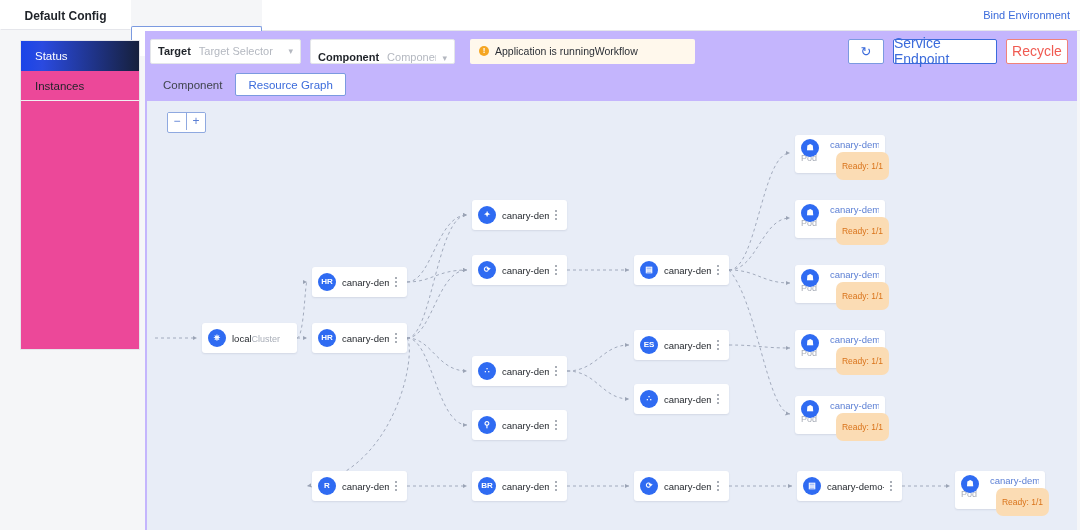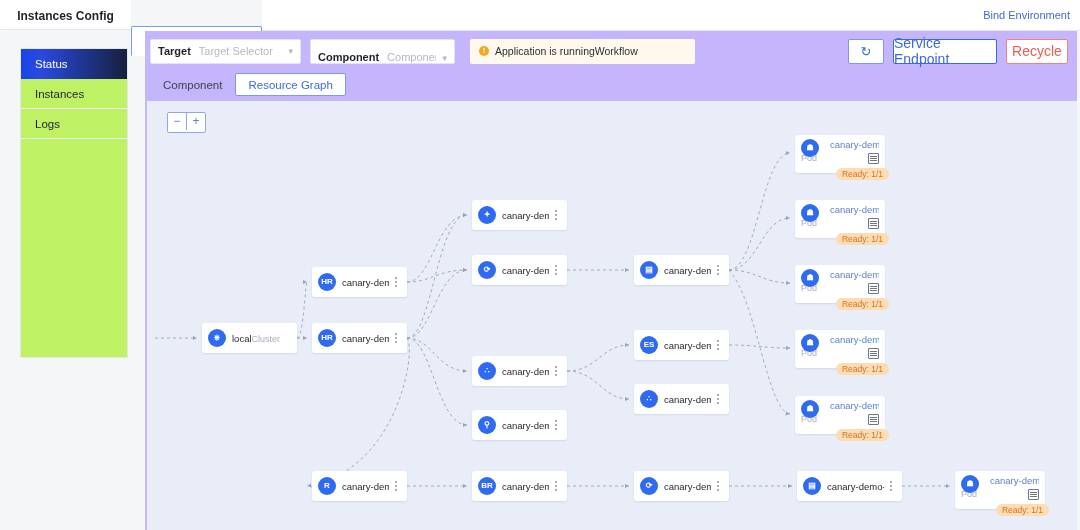--- a/index.html
+++ b/index.html
@@ -23,22 +23,22 @@
   .tab.first{width:131px;color:#1f2329;font-weight:bold;border-bottom:1px solid #e5e6eb;}
   .tab.active{width:131px;color:#3b6bdb;border:1px solid #7b9ae0;border-bottom:1px solid #ffffff;border-radius:2px 2px 0 0;margin-top:26px;}
   .topbar-rest{position:absolute;left:262px;top:0;right:0;height:30px;background:#ffffff;border-bottom:1px solid #e5e6eb;}
   .bind-env{
     position:absolute;right:10px;top:0;height:30px;line-height:30px;
     color:#3b6bdb;font-size:11px;cursor:pointer;
   }
 
   
   .sidebar{
-    position:absolute;left:20px;top:40px;width:108px;height:310px;
-    background:#bef264;border:1px solid #e5e6eb;box-sizing:border-box;margin-top:8px;
+    position:absolute;left:20px;top:40px;width:120px;height:310px;
+    background:#ec4899;border:1px solid #e5e6eb;box-sizing:border-box;
   }
   .side-item{
     height:30px;line-height:30px;padding-left:14px;font-size:11.5px;
     color:#1f2329;border-bottom:1px solid #eff0f2;cursor:pointer;box-sizing:border-box;
   }
   .side-item.active{
     background:linear-gradient(90deg,#1a44e8 0%,#2a4ae0 18%,#16203c 100%);
     color:#ffffff;border-bottom:none;
   }
 
@@ -139,42 +139,41 @@
   .pod-bottom{display:flex;align-items:center;margin-top:-4px;}
   .pod-kind{font-size:9px;color:#a9aeb8;line-height:11px;}
   .logicon{
     margin-left:auto;width:11px;height:11px;border:1.4px solid #707680;border-radius:1px;
     display:flex;flex-direction:column;justify-content:center;gap:1.2px;padding:1px 1.4px;box-sizing:border-box;
   }
   .logicon b{display:block;height:1px;background:#707680;width:100%;}
   .ready{
     position:absolute;right:-4px;bottom:-7px;
     background:#fbdcb4;color:#d9731a;font-size:8.5px;line-height:12px;
-    padding:0 6px;border-radius:7px;white-space:nowrap;
+    padding:8px 6px;border-radius:7px;white-space:nowrap;
   }
 </style>
 </head>
 <body>
 
 <div class="app">
 
   <div class="topbar">
     <div class="topbar-rest">
       <div class="bind-env">Bind Environment</div>
     </div>
     <div class="tabstrip">
-      <div class="tab first">Instances Config</div>
+      <div class="tab first">Default Config</div>
       <div class="tab active">Default</div>
     </div>
   </div>
 
   <div class="sidebar">
     <div class="side-item active">Status</div>
     <div class="side-item">Instances</div>
-    <div class="side-item">Logs</div>
   </div>
 
   <div class="content">
 
     <div class="selrow">
       <div class="selector" id="sel-target">
         <span class="lbl">Target</span>
         <span class="ph">Target Selector</span>
         <span class="chev">▾</span>
       </div>

